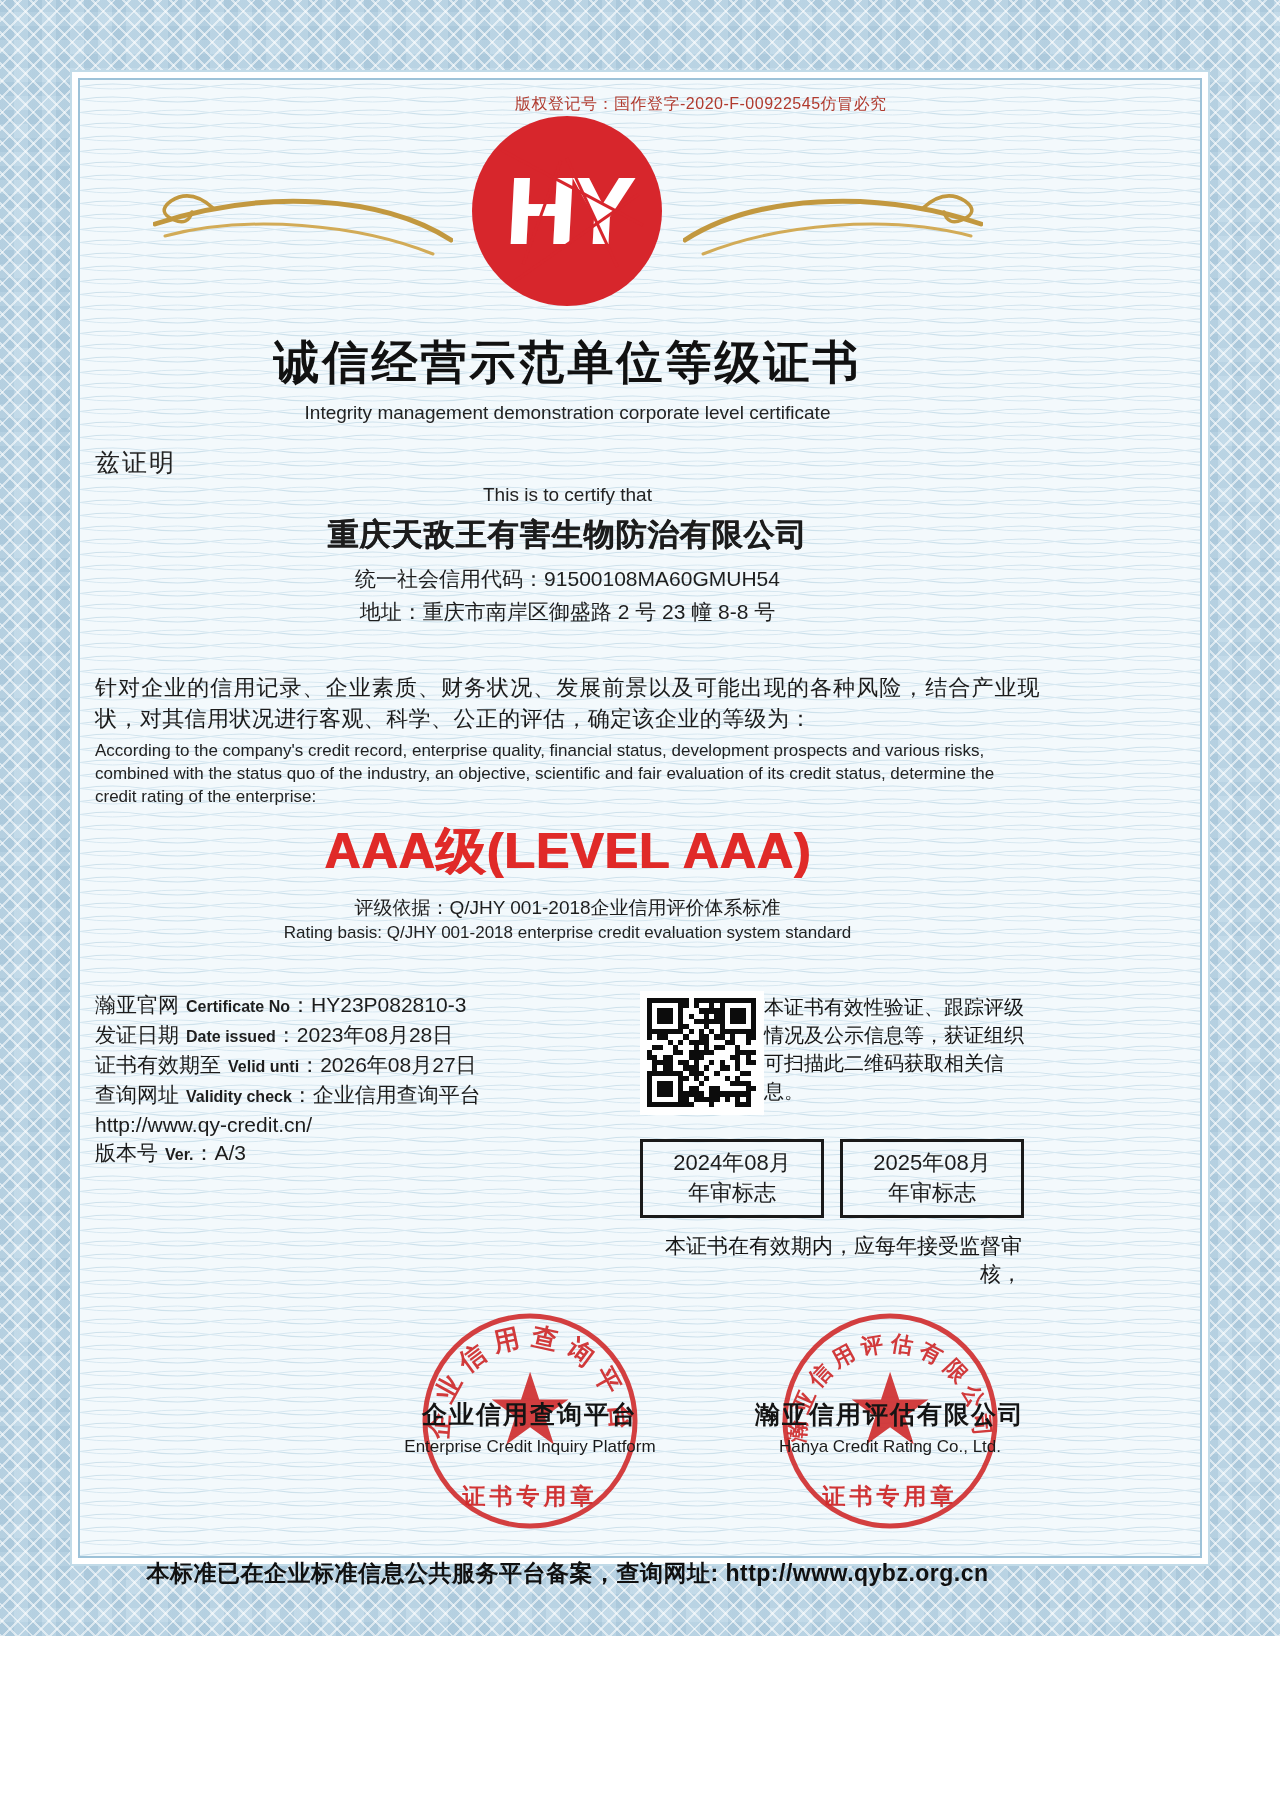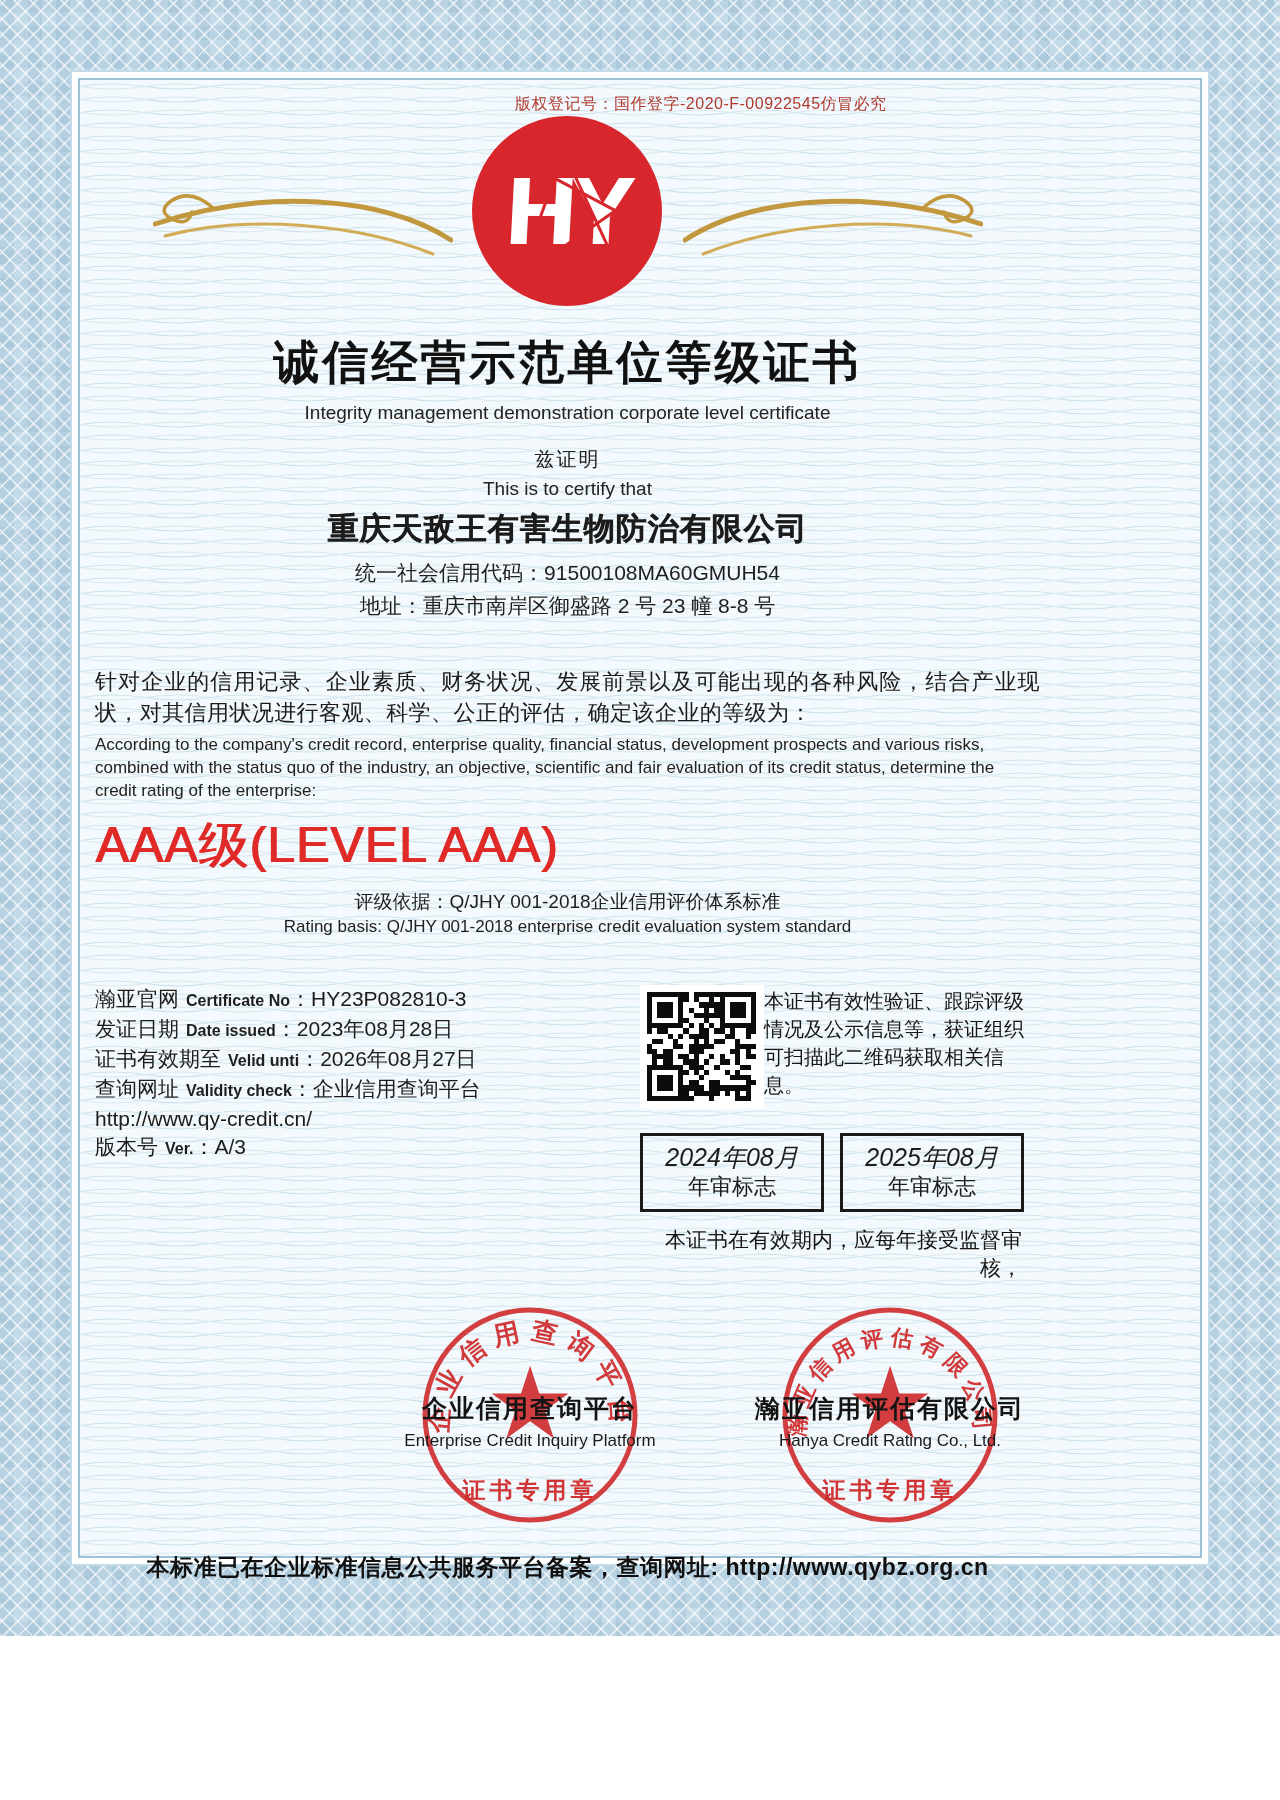--- a/index.html
+++ b/index.html
@@ -38,33 +38,33 @@
   .crack.c3 { width:120px; left:60px; top:95px; transform:rotate(65deg); }
   .crack.c4 { width:110px; left:15px; top:95px; transform:rotate(-70deg); }
   .flourish { position:absolute; top:62px; width:300px; height:100px; }
   .flourish.left { left:58px; transform:scaleX(-1); }
   .flourish.right { left:588px; }
 
   
   .title { margin-top:20px; text-align:center; font-size:46px; font-weight:700;
     letter-spacing:3px; color:#111; }
   .subtitle { margin-top:8px; text-align:center; font-size:19px; color:#222; }
-  .certify-zh { margin-top:22px; text-align:center; font-size:20px; color:#222; letter-spacing:2px; }
+  .certify-zh { margin-top:22px; font-size:25px; color:#222; letter-spacing:2px; }
   .certify-en { margin-top:5px; text-align:center; font-size:19px; color:#222; }
   .company { margin-top:8px; text-align:center; font-size:31px; font-weight:700;
     letter-spacing:1px; text-shadow:.6px 0 0 #1c1c1c; }
   .code-line, .addr-line { margin-top:9px; text-align:center; font-size:21px; color:#1e1e1e; }
   .addr-line { margin-top:5px; }
 
   
   .para-zh { margin-top:46px; font-size:22px; line-height:31px; text-align:justify;
     color:#1b1b1b; letter-spacing:.4px; }
   .para-en { margin-top:5px; font-size:17px; line-height:23px; color:#222; }
 
-  .level { margin-top:10px; text-align:left; font-size:50px; font-weight:400; color:#e02a28;
+  .level { margin-top:10px; text-align:center; font-size:50px; font-weight:700; color:#e02a28;
     letter-spacing:1px; text-shadow:1.4px 0 0 #e02a28; }
   .basis-zh { margin-top:10px; text-align:center; font-size:19px; color:#1d1d1d; }
   .basis-en { margin-top:2px; text-align:center; font-size:17px; color:#222; }
 
   
   .info-section { margin-top:48px; display:flex; }
   .info-col { width:545px; }
   .info-row { font-size:21px; line-height:28px; white-space:nowrap; }
   .info-row .zh { font-size:21px; }
   .info-row .en { font-size:16px; margin-left:7px; color:#1e1e1e;font-weight:bold; }
@@ -74,21 +74,21 @@
 
   .qr-col { width:400px; }
   .qr-top { display:flex; gap:0; }
   .qr-tile { width:124px; height:124px; background:#ffffff; padding:7px; flex:0 0 auto; }
   .qr-grid { display:grid; grid-template-columns:repeat(21, 5.2px); grid-auto-rows:5.2px; }
   .qr-grid .on { background:#0c0c0c; }
   .qr-caption { font-size:20px; line-height:28px; padding-top:2px; color:#151515; }
 
   .stamp-row { margin-top:24px; display:flex; gap:16px; }
   .stamp-box { width:184px; border:3px solid #1a1a1a; text-align:center; padding:7px 0 8px; }
-  .stamp-box .l1 { font-size:25px; line-height:28px;font-style:italic; }
+  .stamp-box .l1 { font-size:22px; line-height:28px; }
   .stamp-box .l2 { font-size:22px; line-height:28px; margin-top:2px; }
 
   .annual-note { margin-top:14px; width:384px; text-align:right; font-size:21px;
     line-height:28px; padding-right:2px; color:#151515; }
 
   
   .seals-row { margin-top:18px; display:flex; justify-content:flex-start;
     padding-left:285px; gap:60px; }
   .seal-block { position:relative; width:300px; height:238px; }
   .seal-svg { position:absolute; left:35px; top:0; width:230px; height:230px; z-index:1; }

